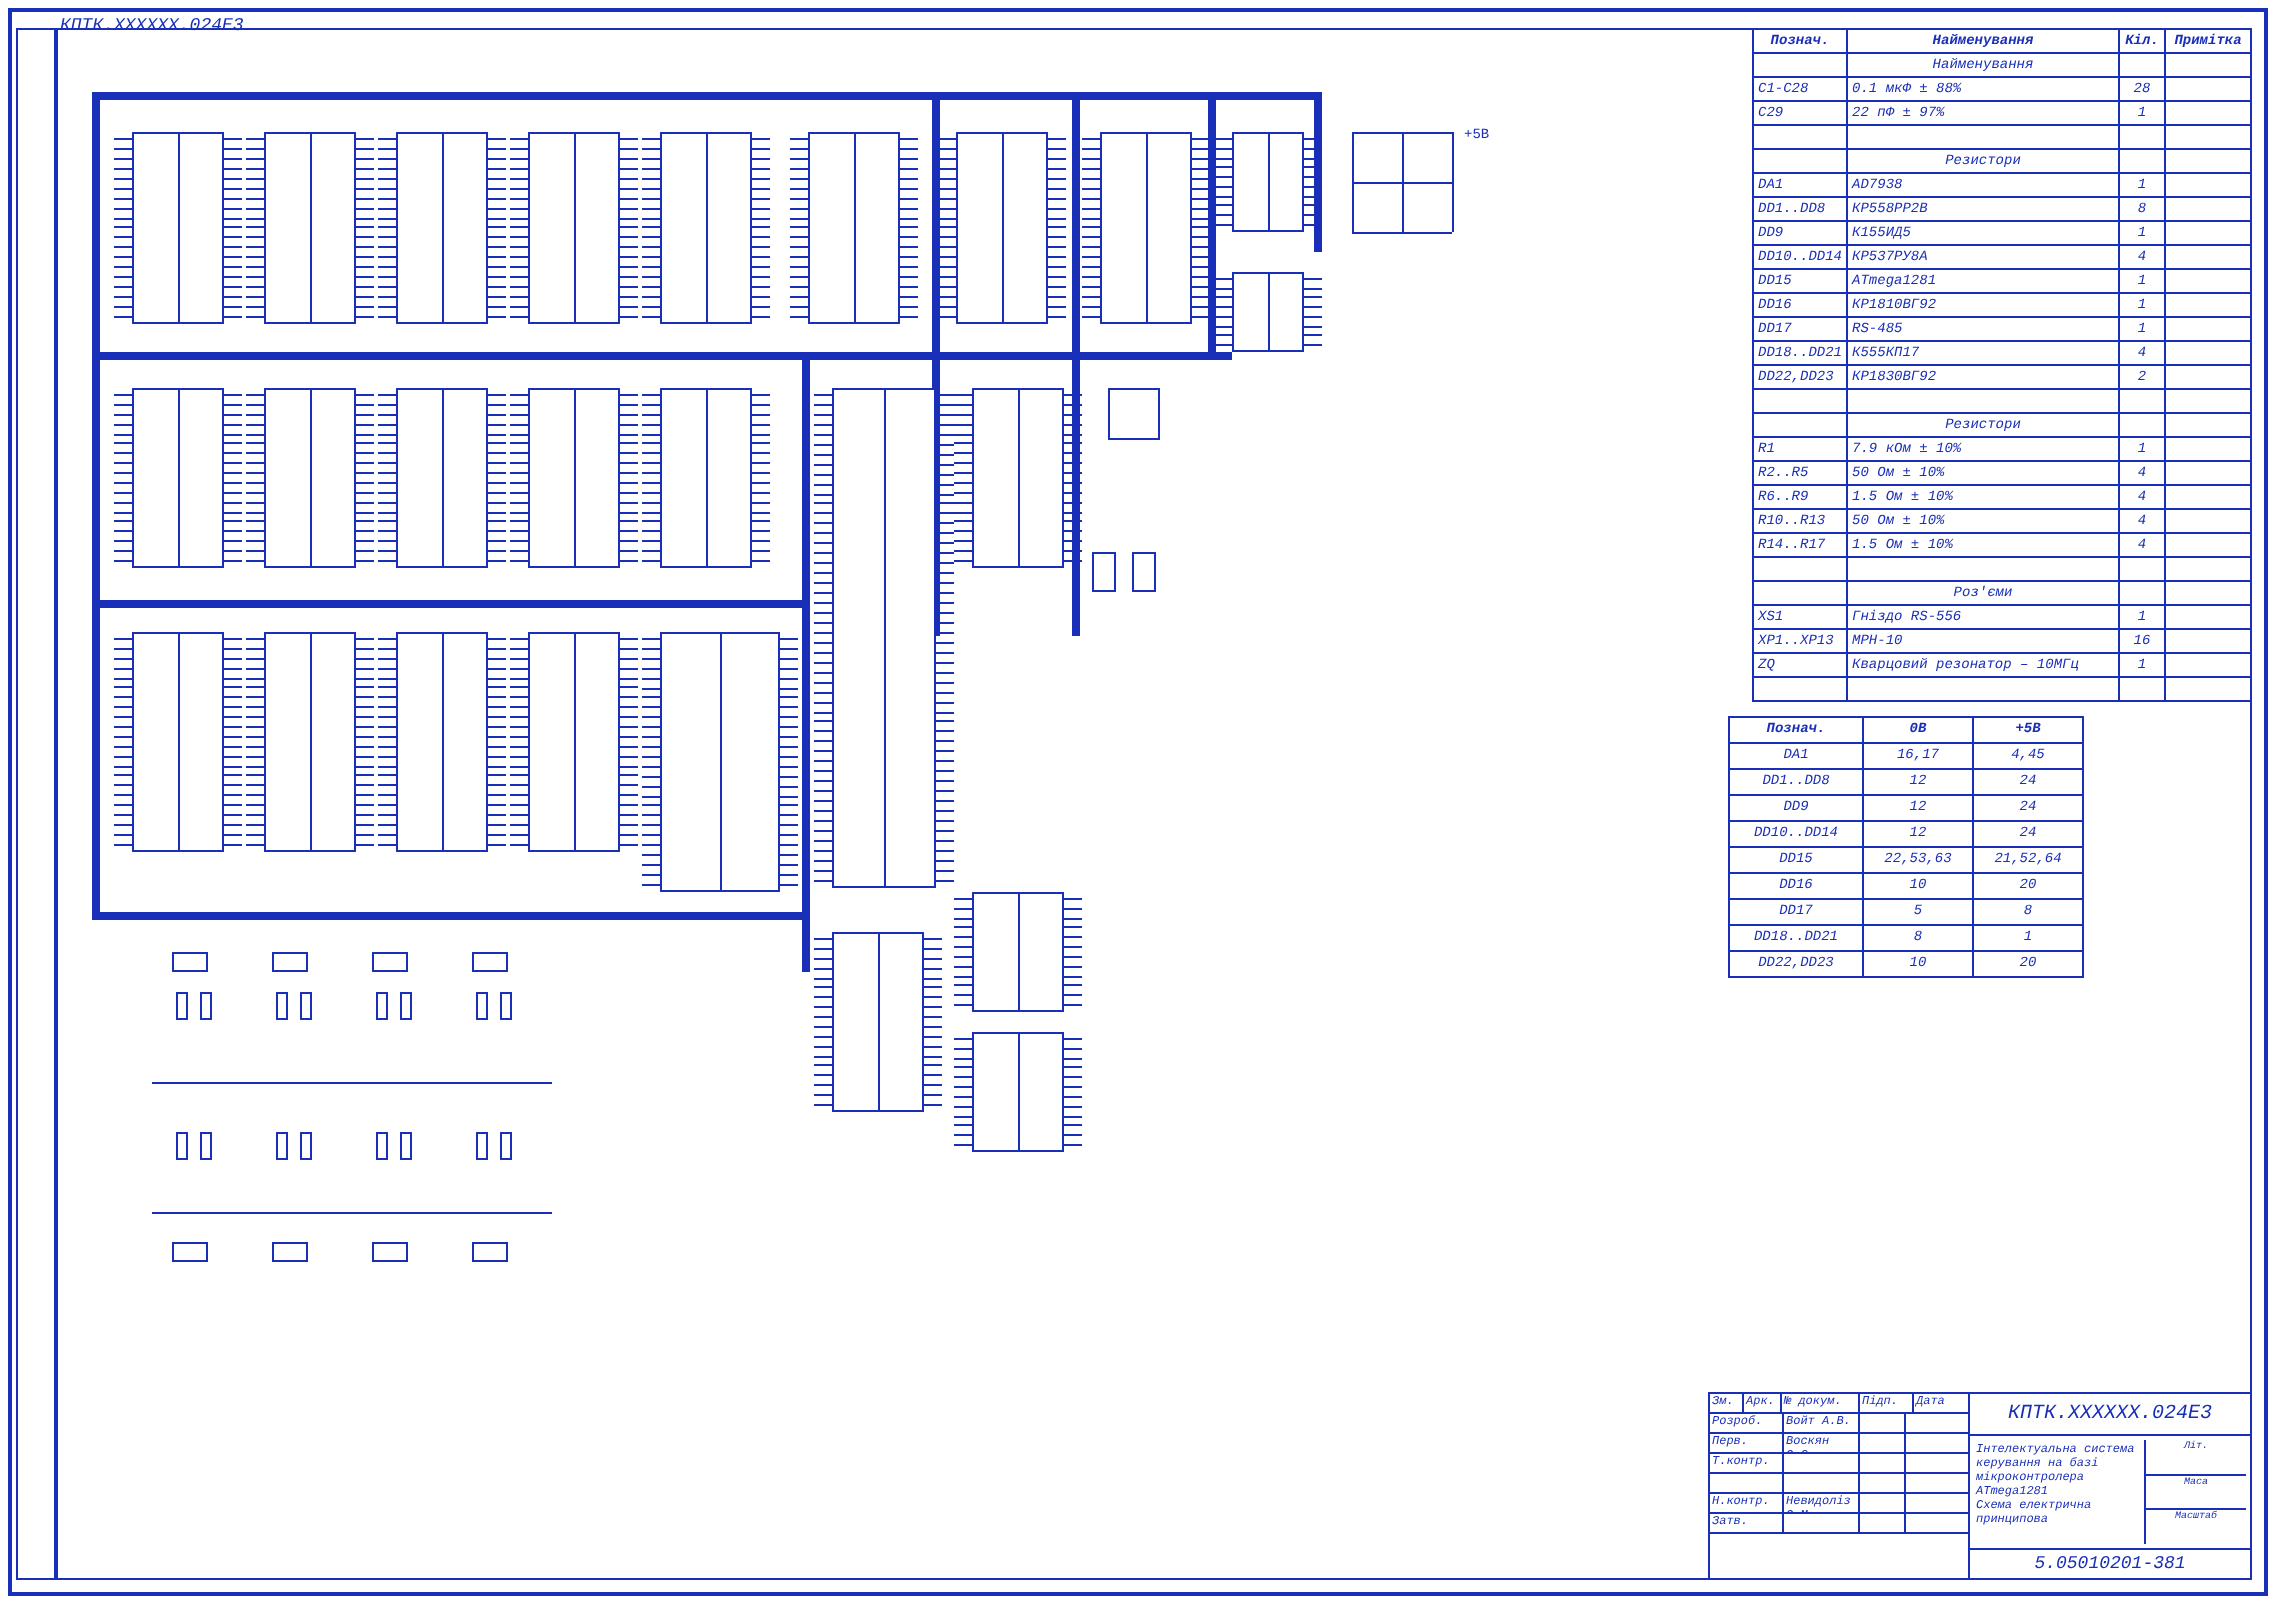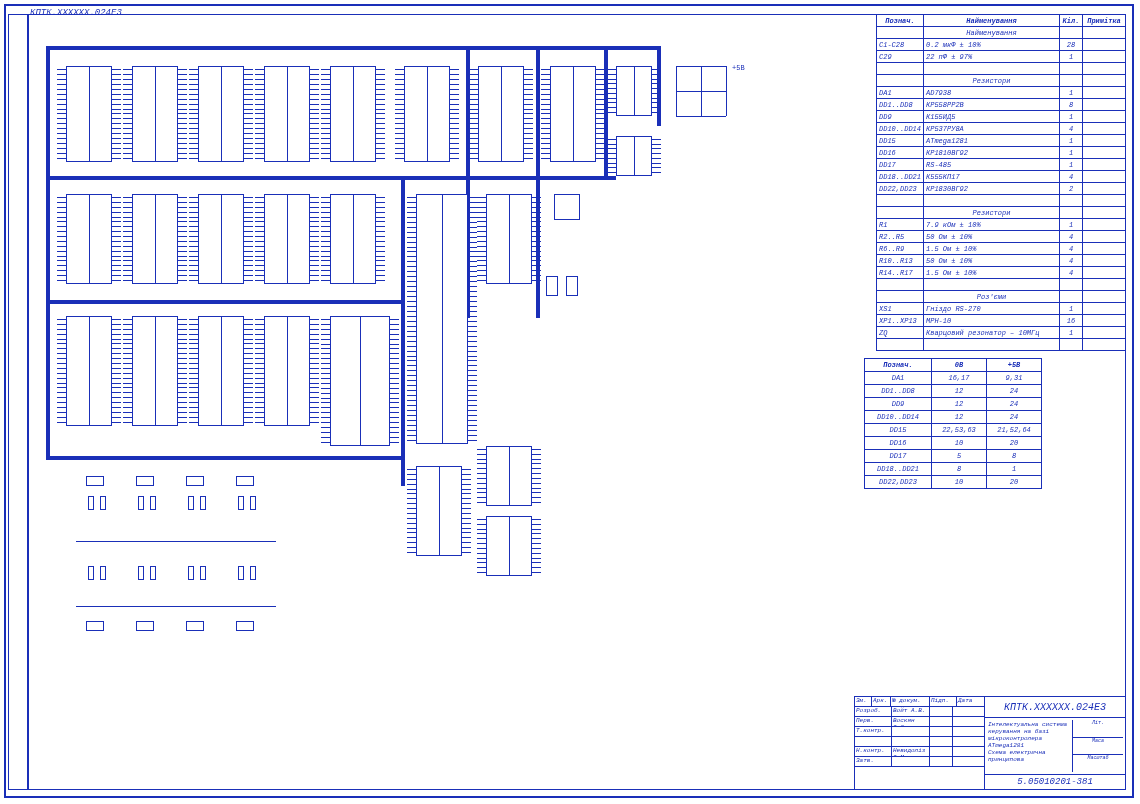--- a/index.html
+++ b/index.html
@@ -1415,21 +1415,21 @@
     </tbody>
       <tbody id="bom-body">
         <tr class="section">
           <td colspan="1"></td>
           <td>Найменування</td>
           <td></td>
           <td></td>
         </tr>
         <tr>
           <td>С1-С28</td>
-          <td>0.2 мкФ ± 10%</td>
+          <td>0.1 мкФ ± 88%</td>
           <td>28</td>
           <td></td>
         </tr>
         <tr>
           <td>С29</td>
           <td>22 пФ ± 97%</td>
           <td>1</td>
           <td></td>
         </tr>
         <tr>
@@ -1547,21 +1547,21 @@
           <td></td>
         </tr>
         <tr class="section">
           <td colspan="1"></td>
           <td>Роз'єми</td>
           <td></td>
           <td></td>
         </tr>
         <tr>
           <td>XS1</td>
-          <td>Гніздо RS-270</td>
+          <td>Гніздо RS-556</td>
           <td>1</td>
           <td></td>
         </tr>
         <tr>
           <td>XP1..XP13</td>
           <td>МРН-10</td>
           <td>16</td>
           <td></td>
         </tr>
         <tr>
@@ -1584,21 +1584,21 @@
         <tr>
       <th>Познач.</th>
       <th>0В</th>
       <th>+5В</th>
     </tr>
     </tbody>
       <tbody id="power-body">
         <tr>
           <td>DA1</td>
           <td>16,17</td>
-          <td>9,31</td>
+          <td>4,45</td>
         </tr>
         <tr>
           <td>DD1..DD8</td>
           <td>12</td>
           <td>24</td>
         </tr>
         <tr>
           <td>DD9</td>
           <td>12</td>
           <td>24</td>

